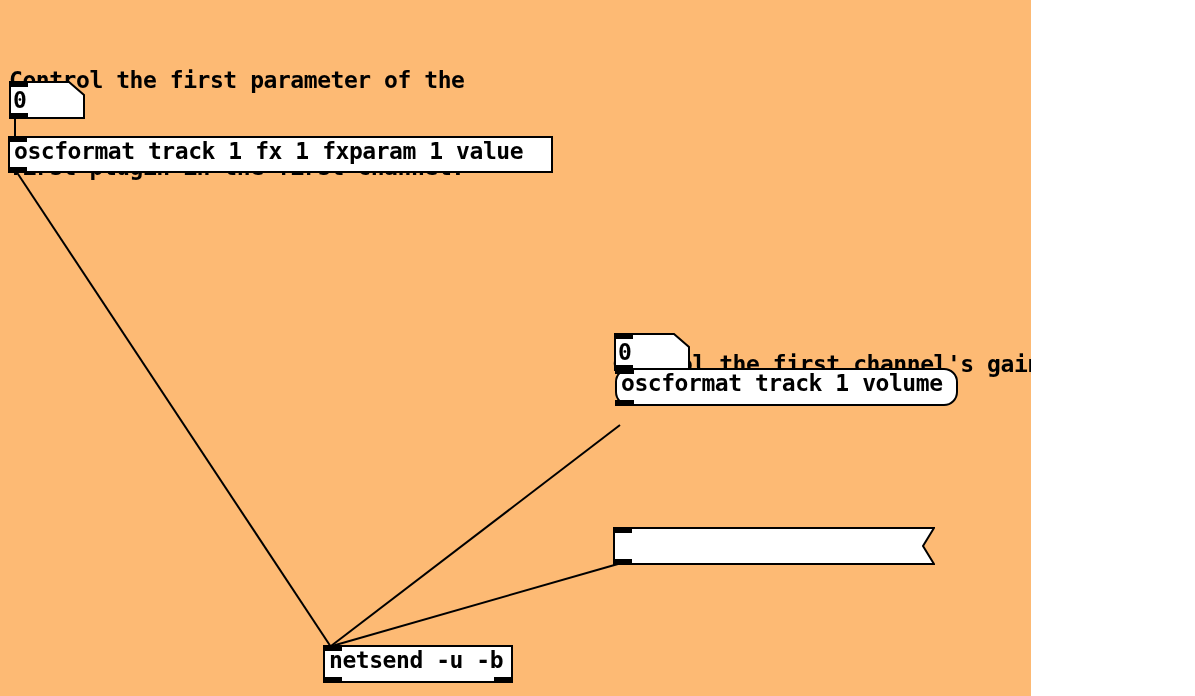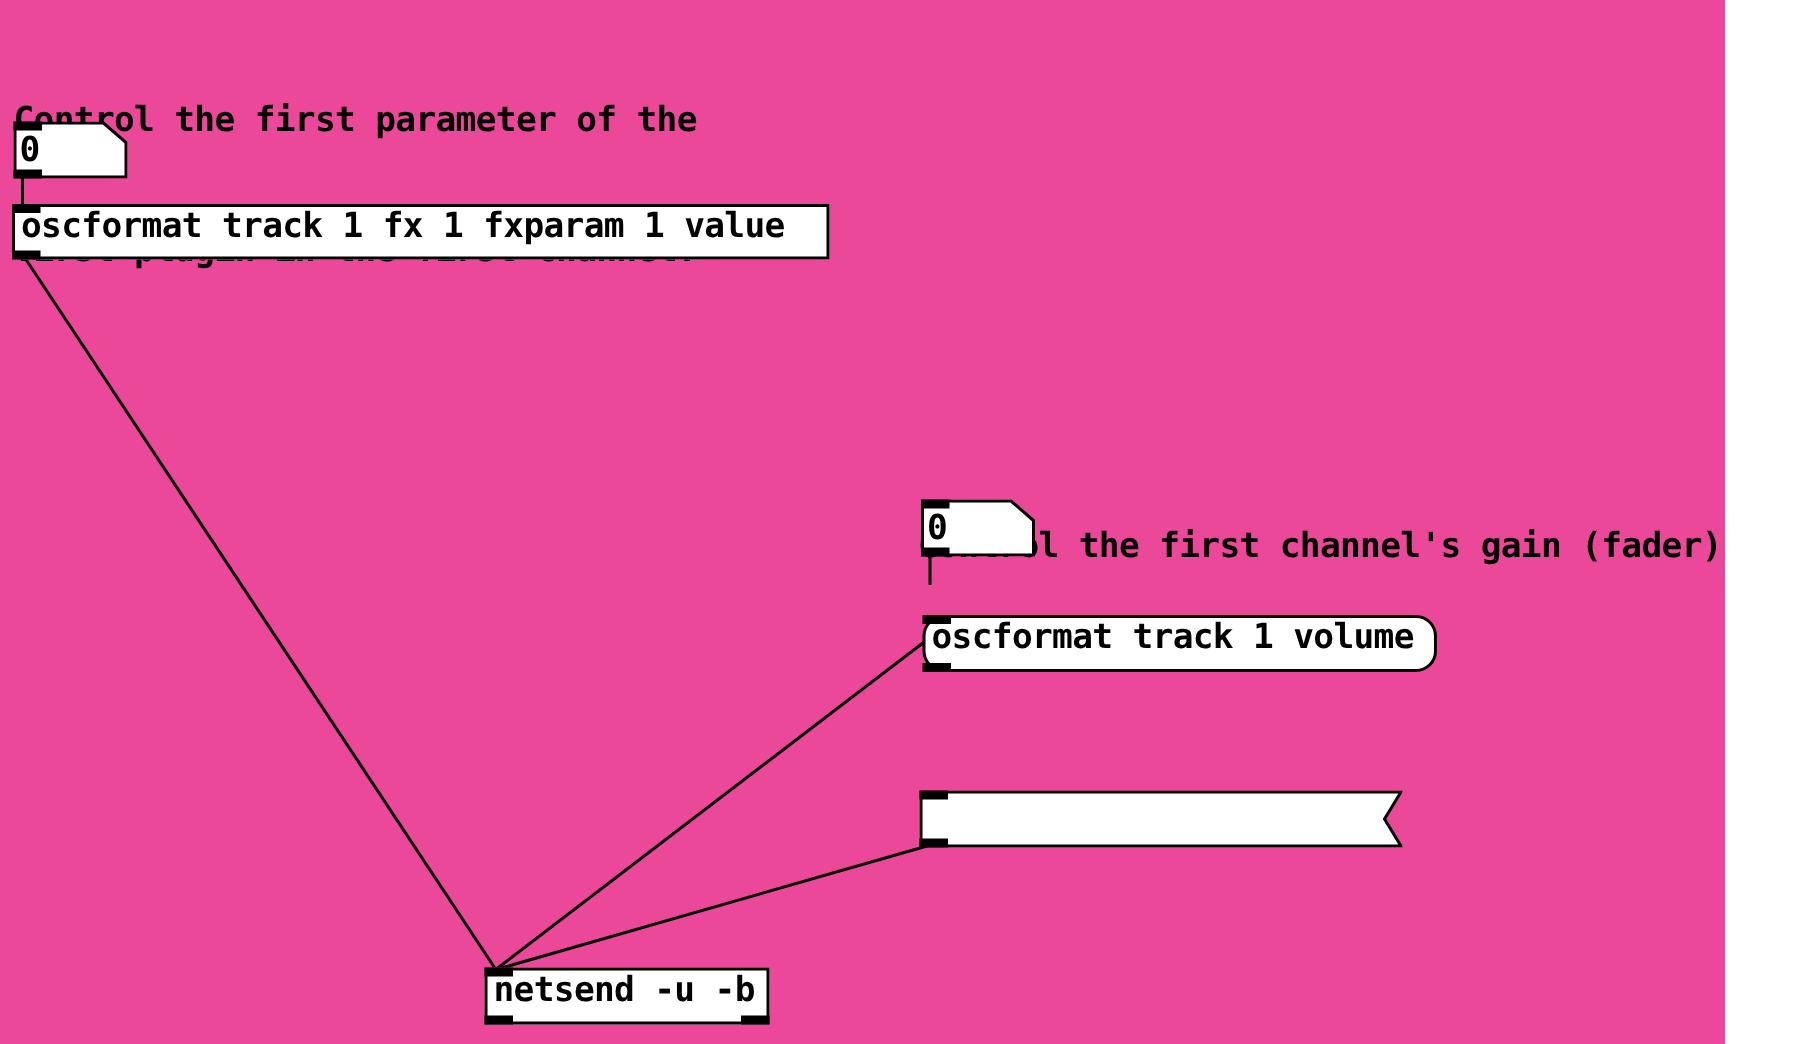--- a/index.html
+++ b/index.html
@@ -1,22 +1,22 @@
 <!DOCTYPE html>
 <html><head>
 <meta charset="utf-8">
 <style>
   html, body {
     margin: 0; padding: 0;
     background: #ffffff;
   }
   #canvas {
     position: relative;
-    width: 1150px; height: 696px;
-    background: #ec4899;
+    width: 1031px; height: 696px;
+    background: #fdba74;
     font-family: "DejaVu Sans Mono", "Liberation Mono", monospace;
     font-weight: bold;
     color: #000000;
     overflow: hidden;
   }
   #cords {
     position: absolute; left: 0; top: 0;
     width: 1195px; height: 696px;
   }
   .comment {
@@ -113,21 +113,21 @@
 
   <div class="box svgbox" style="left:614px; top:333px; width:76px; height:38px;">
     <svg class="shape" width="76" height="38" viewBox="0 0 76 38">
       <path d="M1,1 L60,1 L75,14 L75,37 L1,37 Z"></path>
     </svg>
     <span class="nub in-left"></span>
     <span class="nub out-left"></span>
     <span class="boxtext">0</span>
   </div>
 
-  <div class="box objbox" style="left:615px; top:410px; width:343px; height:38px;border-radius:14px;">
+  <div class="box objbox" style="left:615px; top:368px; width:343px; height:38px;border-radius:14px;">
     <span class="nub in-left"></span>
     <span class="nub out-left"></span>
     <span class="boxtext">oscformat track 1 volume</span>
   </div>
 
   <div class="box svgbox" style="left:613px; top:527px; width:322px; height:38px;">
     <svg class="shape" width="322" height="38" viewBox="0 0 322 38">
       <path d="M1,1 L321,1 L310,19 L321,37 L1,37 Z"></path>
     </svg>
     <span class="nub in-left"></span>

